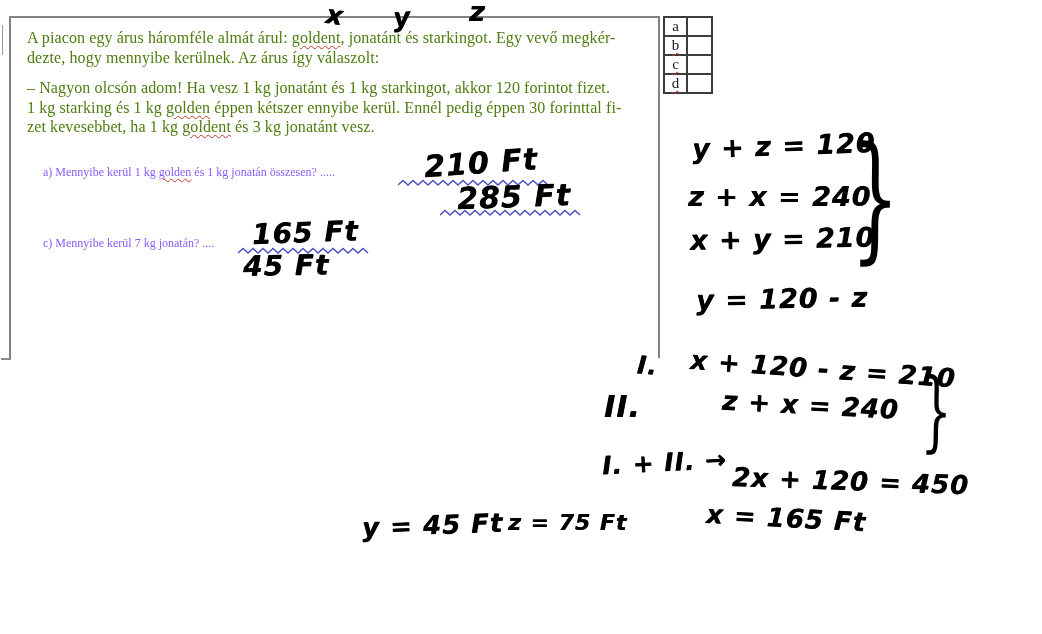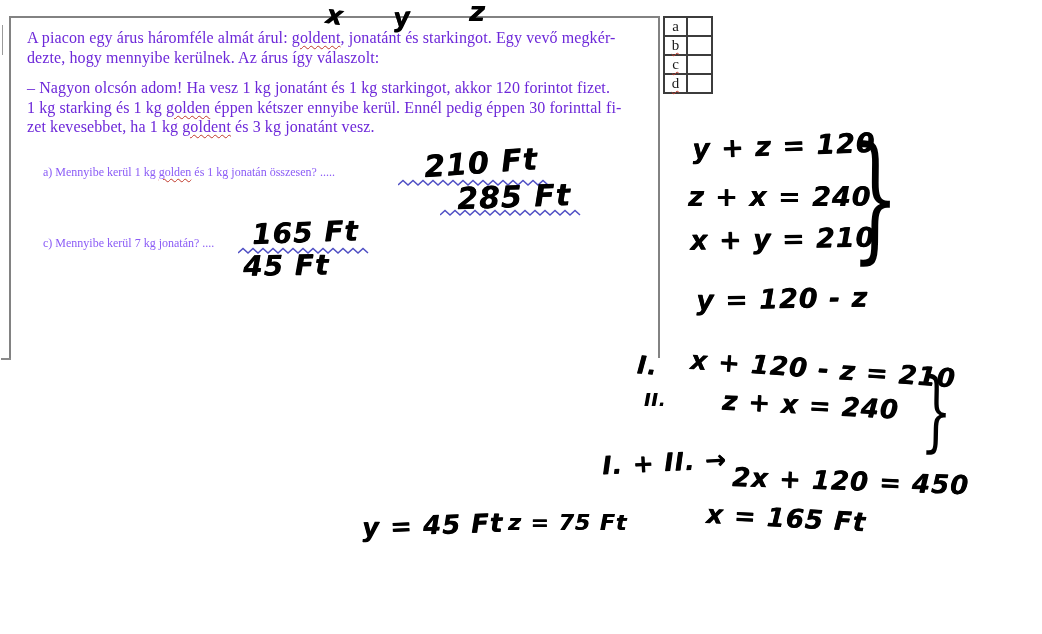--- a/index.html
+++ b/index.html
@@ -7,21 +7,21 @@
           font-family:"Liberation Serif",serif;color:#131313;}
 
   
   .doc-box{position:absolute;left:9px;top:16px;width:651px;height:342px;
            border-left:2px solid #828282;border-top:2px solid #828282;border-right:2px solid #828282;
            box-sizing:border-box;}
   .page-tick-v{position:absolute;left:2px;top:25px;width:1px;height:30px;background:#9a9a9a;}
   .page-tick-h{position:absolute;left:1px;top:358px;width:10px;height:2px;background:#8a8a8a;}
 
   .para{position:absolute;left:16px;white-space:pre;font-size:16px;line-height:19.5px;
-        letter-spacing:0.1px;color:#6d28d9;}
+        letter-spacing:0.1px;color:#4d7c0f;}
   #p1{top:10px;}
   #p2{top:60px;}
 
   .q{position:absolute;left:16px;white-space:pre;font-size:12px;color:#8b5cf6;margin-left:16px;}
   #q-a{top:147px;} #q-b{top:181px;} #q-c{top:218px;} #q-d{top:252px;}
 
   .sp-err{text-decoration-line:underline;text-decoration-style:wavy;
           text-decoration-color:var(--sq-red,#c0392b);text-decoration-thickness:1px;
           text-underline-offset:2px;}
 
@@ -45,21 +45,21 @@
   #hw-ans-c{left:252px;top:219px;font-size:28px;transform:rotate(-2deg);}
   #hw-ans-d{left:243px;top:252px;font-size:28px;transform:rotate(-1deg);}
 
   #hw-eq1{left:692px;top:132px;font-size:27px;transform:rotate(-2deg);}
   #hw-eq2{left:688px;top:183px;font-size:27px;}
   #hw-eq3{left:690px;top:225px;font-size:27px;transform:rotate(-1deg);}
   #hw-sub{left:696px;top:285px;font-size:27px;transform:rotate(-1deg);}
 
   #hw-lbl1{left:637px;top:353px;font-size:25px;transform:rotate(4deg);}
   #hw-step1{left:690px;top:356px;font-size:26px;transform:rotate(4deg);}
-  #hw-lbl2{left:644px;top:392px;font-size:17px;}
+  #hw-lbl2{left:604px;top:392px;font-size:30px;}
   #hw-step2{left:722px;top:392px;font-size:26px;transform:rotate(3deg);}
 
   #hw-comb-label{left:602px;top:450px;font-size:25px;transform:rotate(-3deg);}
   #hw-comb-eq{left:732px;top:468px;font-size:26px;transform:rotate(2deg);}
 
   #hw-res-y{left:362px;top:512px;font-size:26px;transform:rotate(-2deg);}
   #hw-res-z{left:508px;top:512px;font-size:22px;}
   #hw-res-x{left:706px;top:505px;font-size:26px;transform:rotate(3deg);}
 
   .brace{position:absolute;font-family:"DejaVu Serif",serif;font-weight:400;color:#000;

